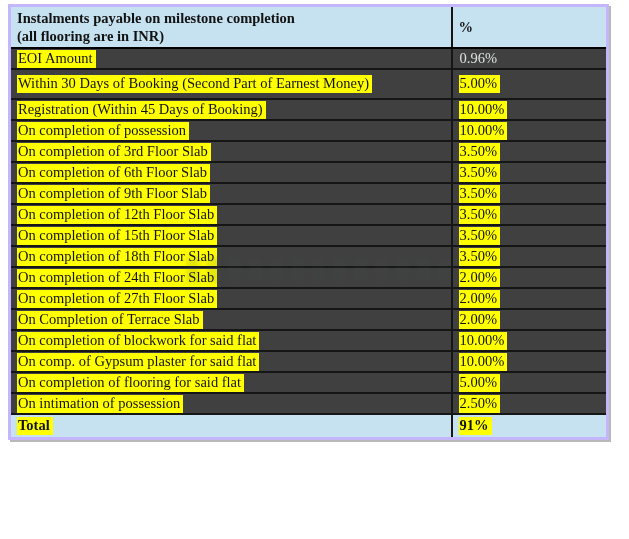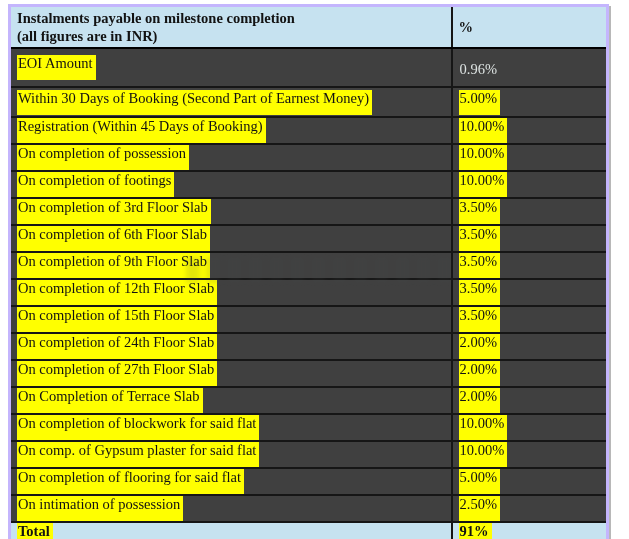--- a/index.html
+++ b/index.html
@@ -38,28 +38,27 @@
     height:40px;
     border-bottom:2px solid #000;
   }
   tr.header-row th.value-cell{vertical-align:middle;}
   tr.data-row{height:21px;}
   tr.data-row.tall{height:30px;}
   tr.total-row{height:24px;}
   tr.total-row td{background:#c6e2f0;font-weight:bold;}
   .hl{
     background:#ffff00;
-    padding:0 3px 8px 1px;
+    padding:0 3px 1px 1px;
     display:inline-block;
   }
   .faint-val{
     color:#dde3e2;
     background:transparent;
     font-weight:normal;
-    margin-top:12px;
   }
   .hdr-line{font-weight:bold;line-height:18px;}
   .watermark{
     position:absolute;
     left:186px;top:257px;
     width:268px;height:26px;
     background:repeating-linear-gradient(90deg,
       rgba(70,75,75,.30) 0 13px,
       rgba(70,75,75,.06) 13px 21px);
     filter:blur(2px);
@@ -74,21 +73,21 @@
 <div class="doc">
   <table class="schedule">
     <colgroup>
         <col class="c1">
         <col class="c2">
       </colgroup>
     <thead>
       <tr class="header-row">
         <th class="label-cell">
           <div class="hdr-line">Instalments payable on milestone completion</div>
-          <div class="hdr-line">(all figures are in INR)</div>
+          <div class="hdr-line">(all flooring are in INR)</div>
         </th>
         <th class="value-cell">
           <span>%</span>
         </th>
       </tr>
     </thead>
     <tbody id="rows-body">
   <tr class="data-row">
     <td class="label-cell">
       <span class="hl">EOI Amount</span>
@@ -119,28 +118,20 @@
 
   <tr class="data-row">
     <td class="label-cell">
       <span class="hl">On completion of possession</span>
     </td>
     <td class="value-cell">
       <span class="hl">10.00%</span>
     </td>
   </tr>
 
-  <tr class="data-row">
-    <td class="label-cell">
-      <span class="hl">On completion of footings</span>
-    </td>
-    <td class="value-cell">
-      <span class="hl">10.00%</span>
-    </td>
-  </tr>
 
   <tr class="data-row">
     <td class="label-cell">
       <span class="hl">On completion of 3rd Floor Slab</span>
     </td>
     <td class="value-cell">
       <span class="hl">3.50%</span>
     </td>
   </tr>
 
@@ -173,20 +164,28 @@
 
   <tr class="data-row">
     <td class="label-cell">
       <span class="hl">On completion of 15th Floor Slab</span>
     </td>
     <td class="value-cell">
       <span class="hl">3.50%</span>
     </td>
   </tr>
 
+  <tr class="data-row">
+    <td class="label-cell">
+      <span class="hl">On completion of 18th Floor Slab</span>
+    </td>
+    <td class="value-cell">
+      <span class="hl">3.50%</span>
+    </td>
+  </tr>
 
 
   <tr class="data-row">
     <td class="label-cell">
       <span class="hl">On completion of 24th Floor Slab</span>
     </td>
     <td class="value-cell">
       <span class="hl">2.00%</span>
     </td>
   </tr>

